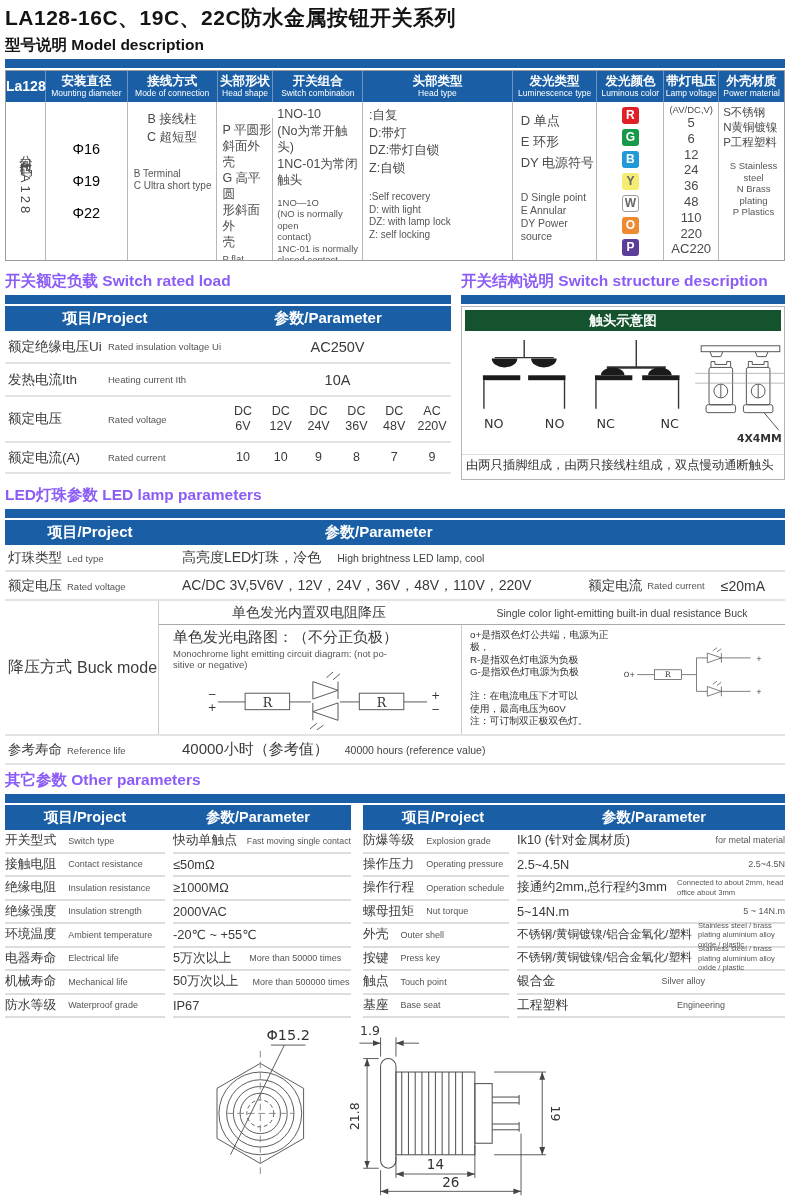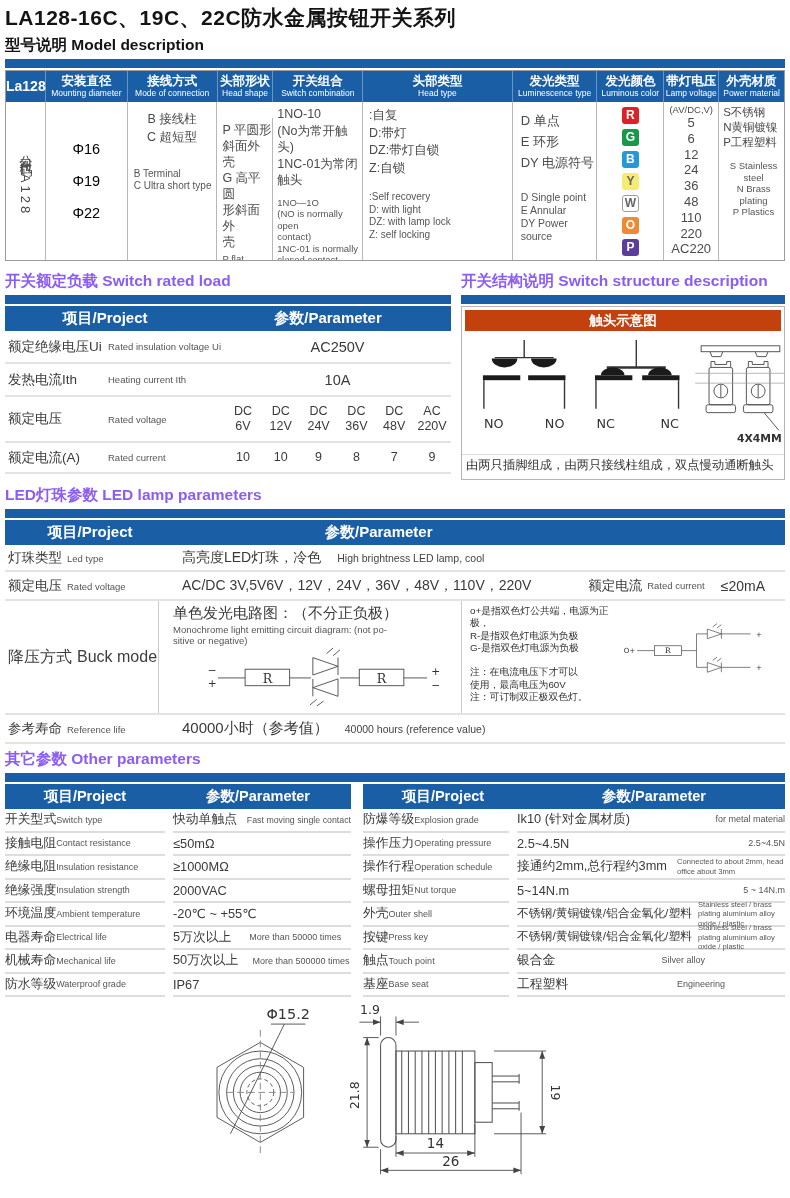--- a/index.html
+++ b/index.html
@@ -62,21 +62,21 @@
   .sec2-right{flex:1;}
   .rrow{display:flex;align-items:center;border-bottom:2px solid #e3e3e3;}
   .rrow .rzh{width:100px;font-size:13.5px;color:#3a3a3a;padding-left:3px;}
   .rrow .ren{width:116px;font-size:9.5px;color:#555;}
   .rrow .rval{flex:1;text-align:center;font-size:14.5px;color:#3a3a3a;}
   .rrow .vals{flex:1;display:flex;}
   .vals span{flex:1;text-align:center;font-size:12.5px;line-height:15px;color:#3a3a3a;}
   .h31{height:31px}.h44{height:44px}.h29{height:29px}
 
   .struct-box{border:1px solid #b5b5b5;margin-top:1px;}
-  .struct-bar{height:21px;background:#c2410c;color:#fff;text-align:center;font-size:13.5px;font-weight:bold;line-height:21px;margin:3px;}
+  .struct-bar{height:21px;background:#14532d;color:#fff;text-align:center;font-size:13.5px;font-weight:bold;line-height:21px;margin:3px;}
   .struct-cap{font-size:12.3px;color:#333;padding:2px 4px 5px 4px;border-top:1px solid #ddd;}
 
   
   .led-tbl .tbl-head .proj{width:170px;}
   .led-tbl .tbl-head .param{text-align:left;padding-left:150px;}
   .lrow{display:flex;align-items:center;border-bottom:2px solid #e3e3e3;}
   .lrow .lab{width:150px;padding-left:3px;display:flex;align-items:baseline;gap:5px;flex:0 0 auto;}
   .lab .lzh{font-size:13.5px;color:#3a3a3a;}
   .lab .len{font-size:9.5px;color:#555;}
   .lrow .vzh{font-size:14px;color:#3a3a3a;margin-left:24px;}
@@ -98,21 +98,21 @@
   .bright{flex:1;border-left:1px solid #ccc;display:flex;padding:4px 0 0 8px;}
   .bright .notes{width:152px;font-size:9.8px;line-height:12.3px;color:#333;flex:0 0 auto;}
 
   
   .oth{display:flex;gap:12px;}
   .oth-left{width:346px;}
   .oth-right{flex:1;}
   .oth .tbl-head{font-size:14.5px;}
   .oth .tbl-head .proj{width:160px;}
   .orow{display:flex;align-items:stretch;height:23.5px;}
-  .orow .olab{display:flex;align-items:center;gap:0;border-bottom:2px solid #ddd;box-sizing:border-box;}
+  .orow .olab{display:flex;align-items:center;gap:12px;border-bottom:2px solid #ddd;box-sizing:border-box;}
   .orow .oval{flex:1;display:flex;align-items:center;border-bottom:2px solid #ddd;margin-left:8px;box-sizing:border-box;}
   .oth-left .olab{width:160px;}
   .oth-right .olab{width:146px;}
   .olab .ozh{font-size:12.8px;color:#3a3a3a;white-space:nowrap;}
   .olab .oen{font-size:9px;color:#555;}
   .oval .ov{font-size:12.8px;color:#3a3a3a;white-space:nowrap;}
   .oval .ove{font-size:8.8px;color:#555;margin-left:auto;padding-left:6px;text-align:left;}
   .oth-right .oval .ove{max-width:108px;line-height:9.5px;font-size:7.6px;}
 
   
@@ -387,20 +387,24 @@
       <span class="cur-zh">额定电流</span>
       <span class="cur-en">Rated current</span>
       <span class="cur-val">≤20mA</span>
     </div>
     <div class="buck">
       <div class="buck-label">
         <span class="lzh">降压方式</span>
         <span class="len">Buck mode</span>
       </div>
       <div class="buck-body">
+        <div class="buck-top">
+          <span class="bz">单色发光内置双电阻降压</span>
+          <span class="be">Single color light-emitting built-in dual resistance Buck</span>
+        </div>
         <div class="buck-cols">
           <div class="bleft">
             <div class="ctz">单色发光电路图：（不分正负极）</div>
             <div class="cte">Monochrome light emitting circuit diagram: (not po-sitive or negative)</div>
             <svg width="245" height="60" viewBox="0 0 250 62" style="margin-left:28px">
               <text x="10" y="29" font-size="11" text-anchor="middle">−</text>
               <text x="10" y="42" font-size="11" text-anchor="middle">+</text>
               <g stroke="#555" fill="none" stroke-width="1">
                 <line x1="16" y1="33" x2="44" y2="33"></line>
                 <rect x="44" y="24" width="46" height="17"></rect>

